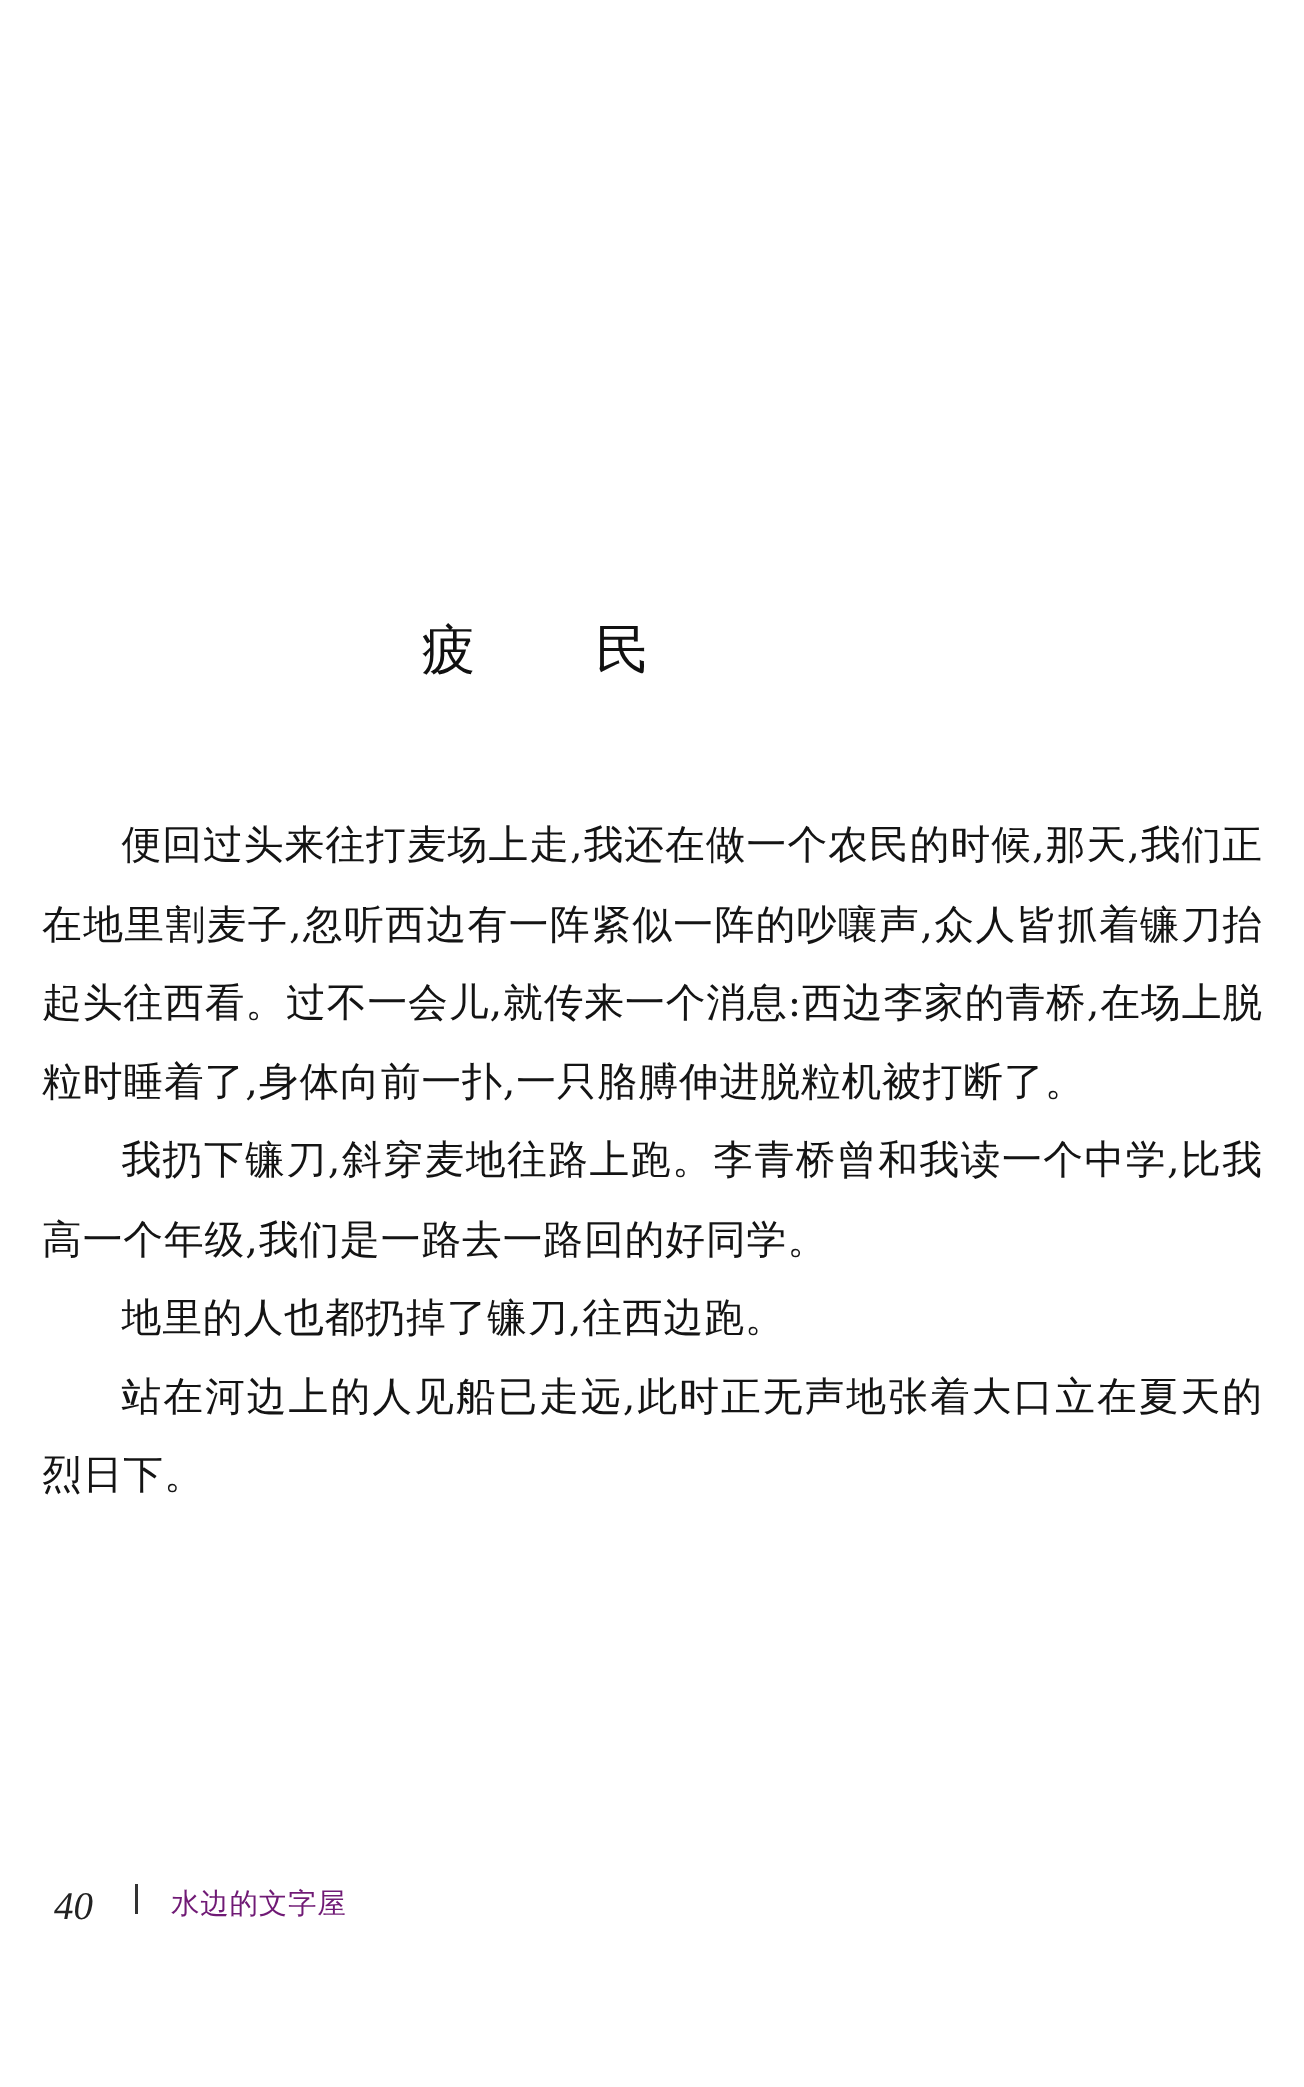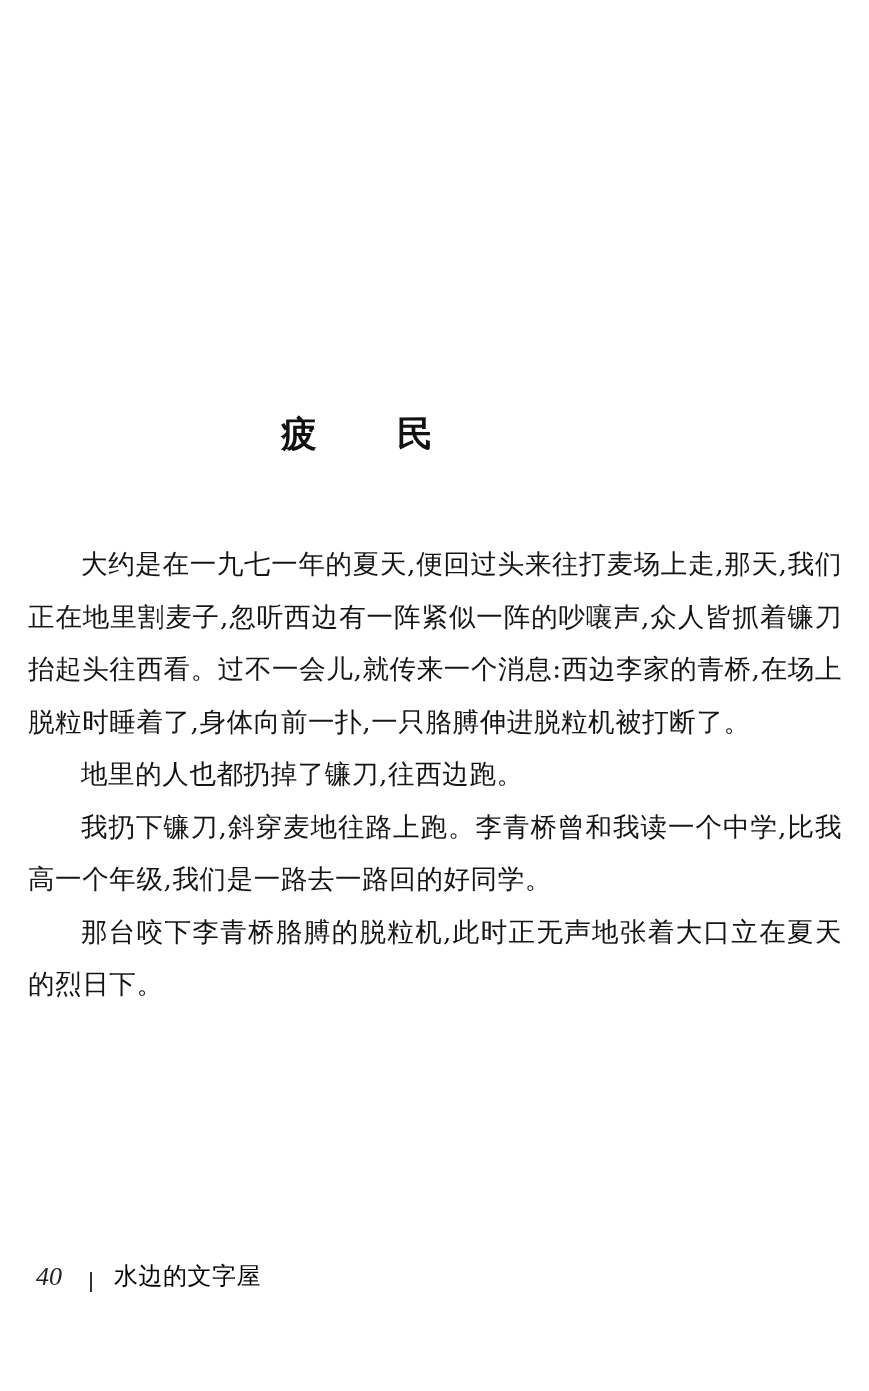--- a/index.html
+++ b/index.html
@@ -22,21 +22,21 @@
       height: 1391px;
     }
     .title {
       position: absolute;
       top: 384px;
       left: 0;
       width: 714px;
       text-align: center;
       font-family: "DejaVu Sans", "Liberation Sans", sans-serif;
       font-size: 36px;
-      font-weight: bold;
+      font-weight: normal;
       line-height: 52px;
       color: #111;
     }
     .title .ch { display: inline-block; }
     .title .gap { display: inline-block; width: 80px; }
     .body-text {
       position: absolute;
       top: 538px;
       left: 28px;
       width: 814px;
@@ -49,57 +49,57 @@
       text-align: justify;
       letter-spacing: 0.6px;
       color: #141414;
     }
     .footer {
       position: absolute;
       top: 1256px;
       left: 36px;
       height: 36px;
       display: flex;
-      align-items: flex-end;
+      align-items: flex-start;
     }
     .page-number {
       font-family: "Liberation Serif", "DejaVu Serif", serif;
       font-style: italic;
       font-size: 26px;
       color: #222;
     }
     .footer-divider {
       display: inline-block;
       width: 2px;
       height: 20px;
       background: #333;
       margin-left: 28px;
       margin-right: 22px;
     }
     .book-title {
       font-family: "DejaVu Sans", "Liberation Sans", sans-serif;
-      font-size: 24px;
-      color: #000000;
+      font-size: 19px;
+      color: #701a75;
       letter-spacing: 0.5px;
     }
   </style>
 </head>
 <body>
 
 <div class="page">
 
   <h1 class="title">
     <span class="ch">疲</span><span class="gap"></span><span class="ch">民</span>
   </h1>
 
   <div class="body-text">
-    <p class="para">大约是在一九七一年的夏天,便回过头来往打麦场上走,那天,我们正在地里割麦子,忽听西边有一阵紧似一阵的吵嚷声,众人皆抓着镰刀抬起头往西看。过不一会儿,就传来一个消息:西边李家的青桥,在场上脱粒时睡着了,身体向前一扑,一只胳膊伸进脱粒机被打断了。</p>
+    <p class="para">便回过头来往打麦场上走,我还在做一个农民的时候,那天,我们正在地里割麦子,忽听西边有一阵紧似一阵的吵嚷声,众人皆抓着镰刀抬起头往西看。过不一会儿,就传来一个消息:西边李家的青桥,在场上脱粒时睡着了,身体向前一扑,一只胳膊伸进脱粒机被打断了。</p>
+    <p class="para">我扔下镰刀,斜穿麦地往路上跑。李青桥曾和我读一个中学,比我高一个年级,我们是一路去一路回的好同学。</p>
     <p class="para">地里的人也都扔掉了镰刀,往西边跑。</p>
-    <p class="para">我扔下镰刀,斜穿麦地往路上跑。李青桥曾和我读一个中学,比我高一个年级,我们是一路去一路回的好同学。</p>
-    <p class="para">那台咬下李青桥胳膊的脱粒机,此时正无声地张着大口立在夏天的烈日下。</p>
+    <p class="para">站在河边上的人见船已走远,此时正无声地张着大口立在夏天的烈日下。</p>
   </div>
 
   <div class="footer">
     <span class="page-number">40</span>
     <span class="footer-divider"></span>
     <span class="book-title">水边的文字屋</span>
   </div>
 
 </div>
 

